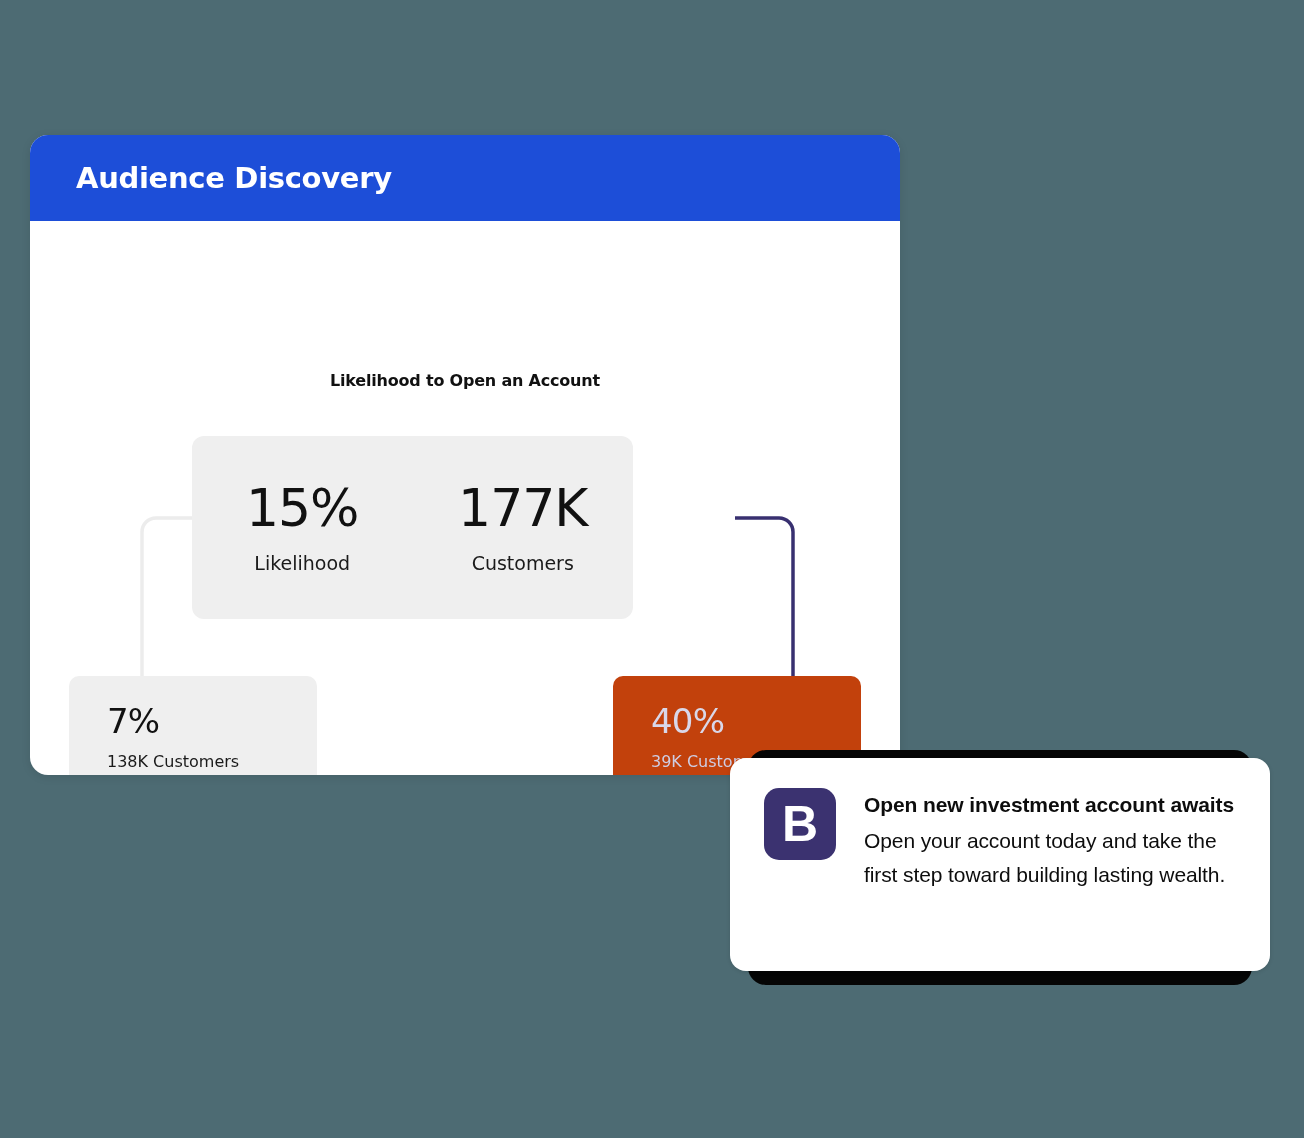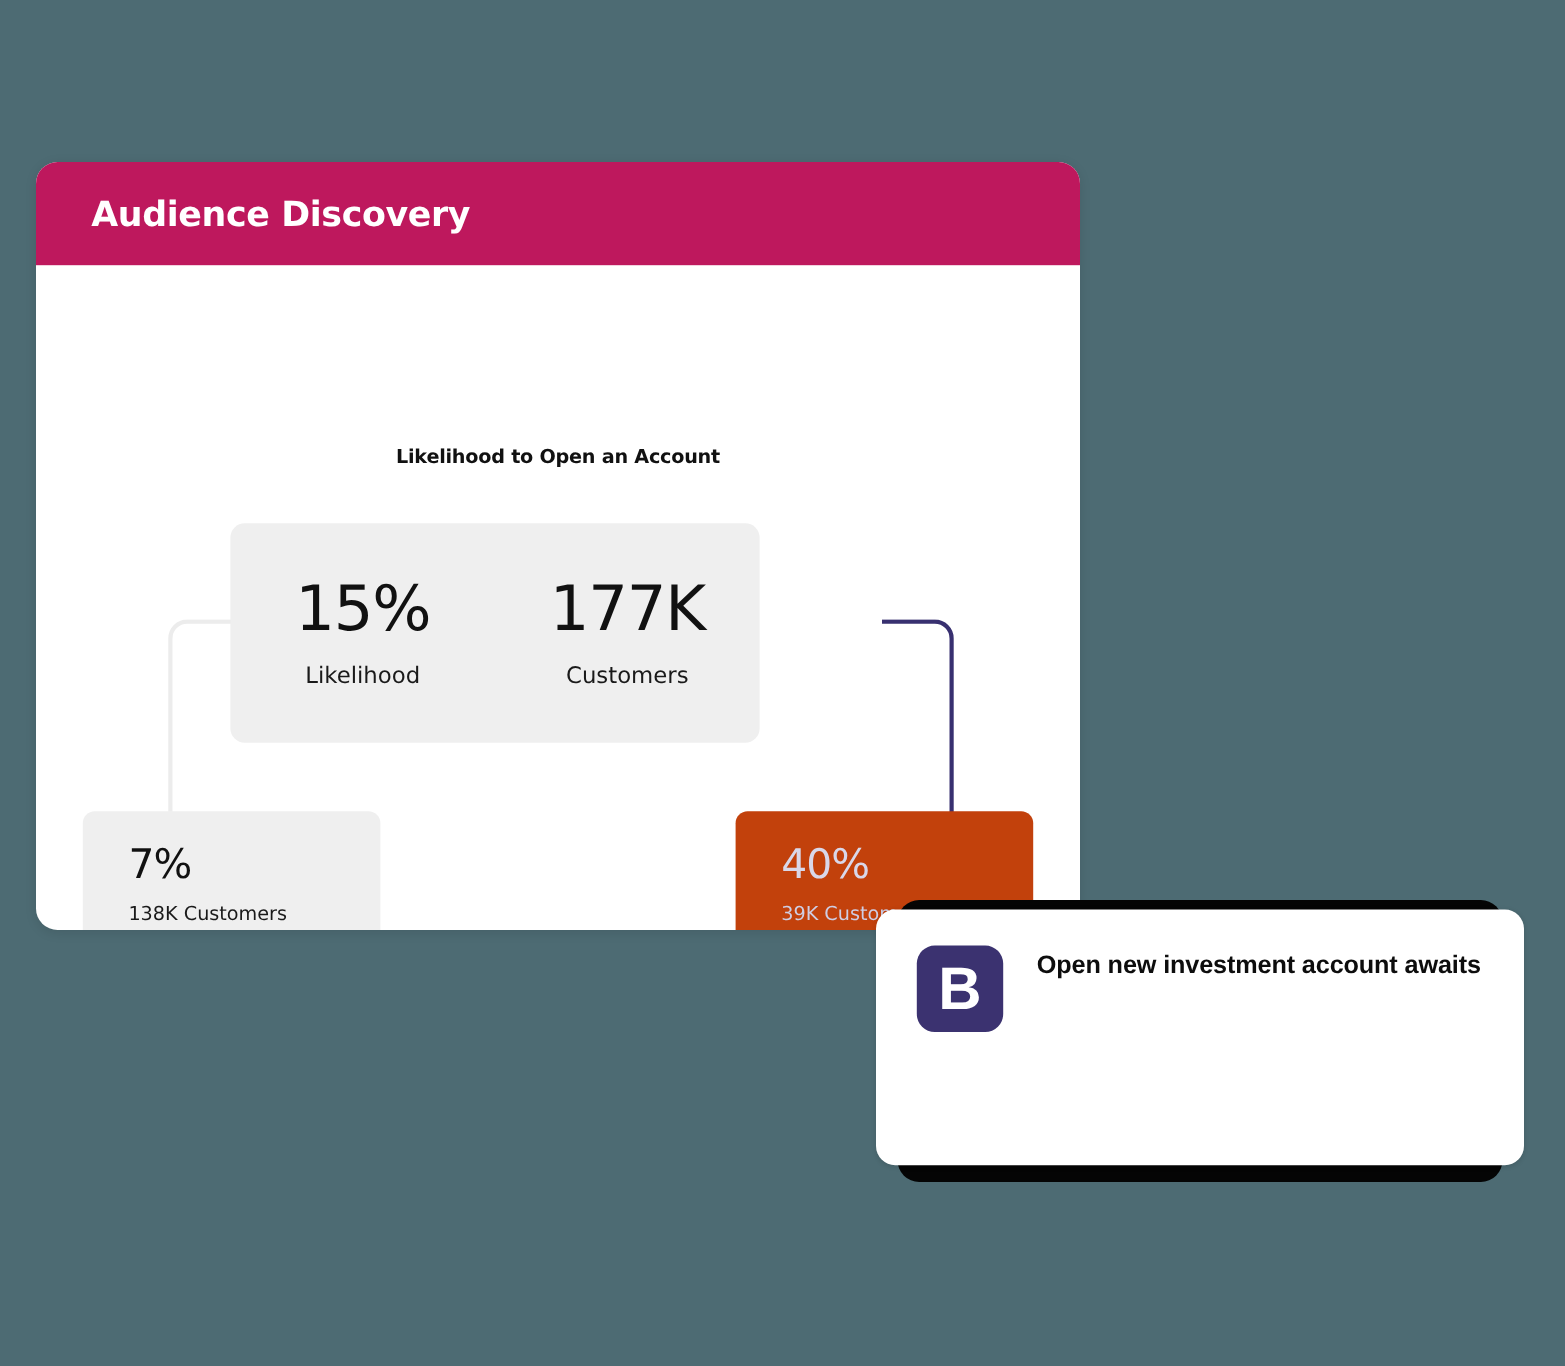--- a/index.html
+++ b/index.html
@@ -22,21 +22,21 @@
     top: 135px;
     width: 870px;
     height: 640px;
     background: #ffffff;
     border-radius: 18px;
     box-shadow: 0 2px 10px rgba(0,0,0,0.10);
     overflow: hidden;
   }
   #panel-header {
     height: 86px;
-    background: #be185d;
+    background: #1d4ed8;
     display: flex;
     align-items: center;
     padding: 16px 46px;
     box-sizing: border-box;
   }
   #panel-header .title {
     color: #ffffff;
     font-size: 29px;
     font-weight: bold;
     letter-spacing: -0.3px;
@@ -249,15 +249,16 @@
 
   </div>
 </div>
 
 <div id="notification-wrap">
   <div id="notification-shadow"></div>
   <div id="notification-card">
     <div id="app-icon">B</div>
     <div id="notification-text">
       <div id="notification-title">Open new investment account awaits</div>
+      <div id="notification-body">Open your account today and take the first step toward building lasting wealth.</div>
     </div>
   </div>
 </div>
 
 </body></html>

